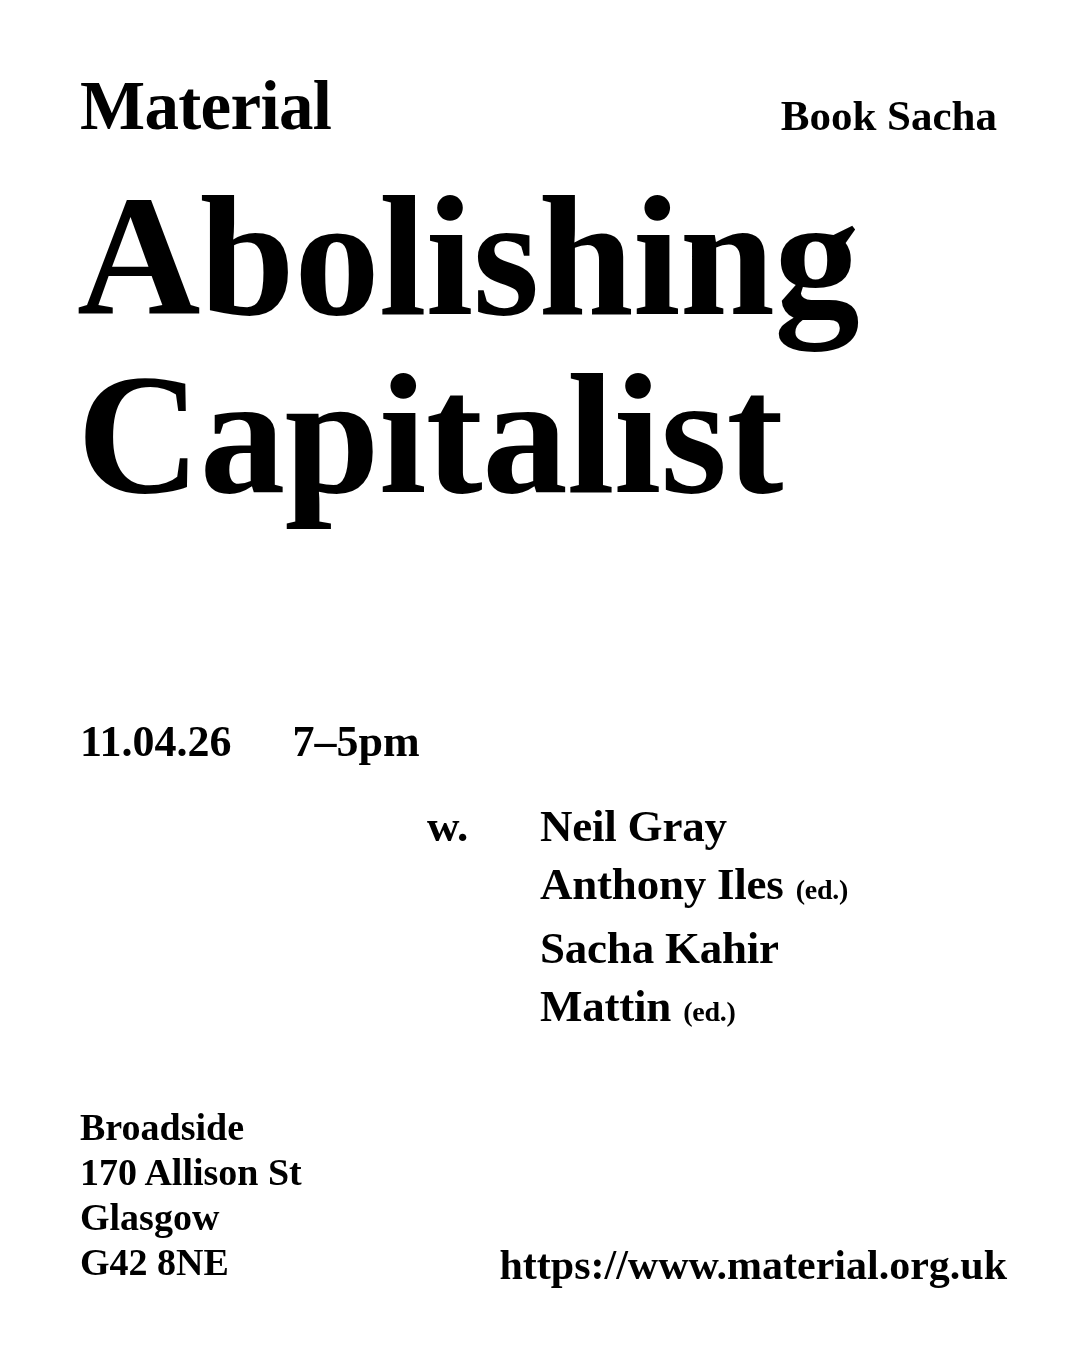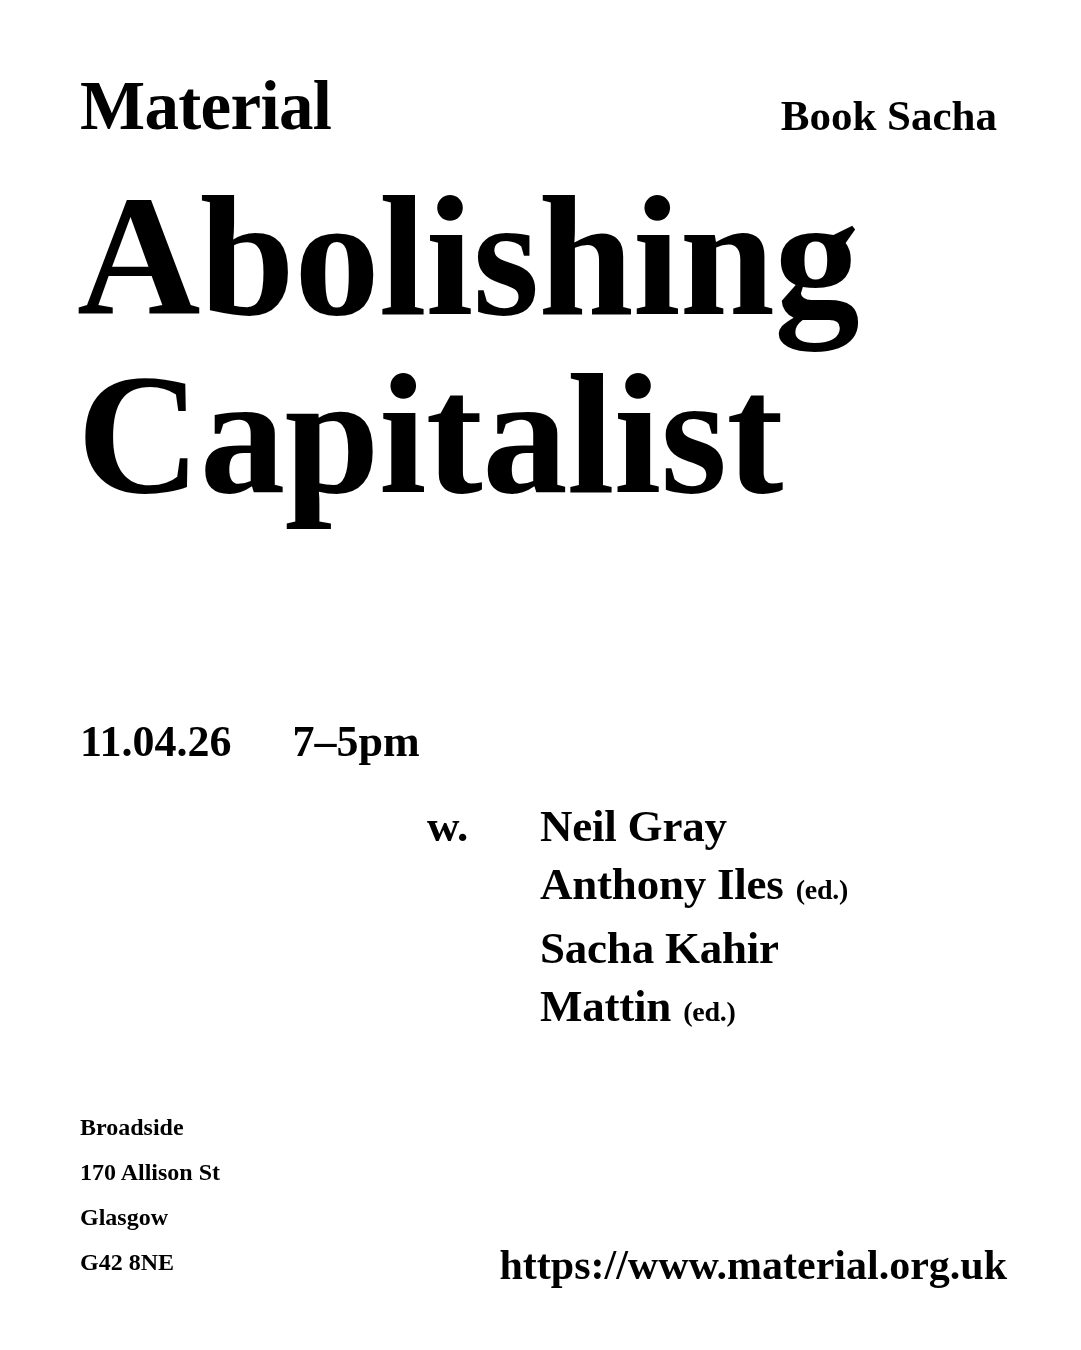--- a/index.html
+++ b/index.html
@@ -79,21 +79,21 @@
     white-space: nowrap;
   }
   .speaker-note {
     font-size: 28px;
     margin-left: 12px;
   }
   .venue {
     position: absolute;
     top: 1105px;
     left: 80px;
-    font-size: 24px;
+    font-size: 38px;
     line-height: 45px;
   }
   .venue div {
     white-space: nowrap;
   }
   .url {
     position: absolute;
     top: 1244px;
     right: 74px;
     font-size: 42px;

